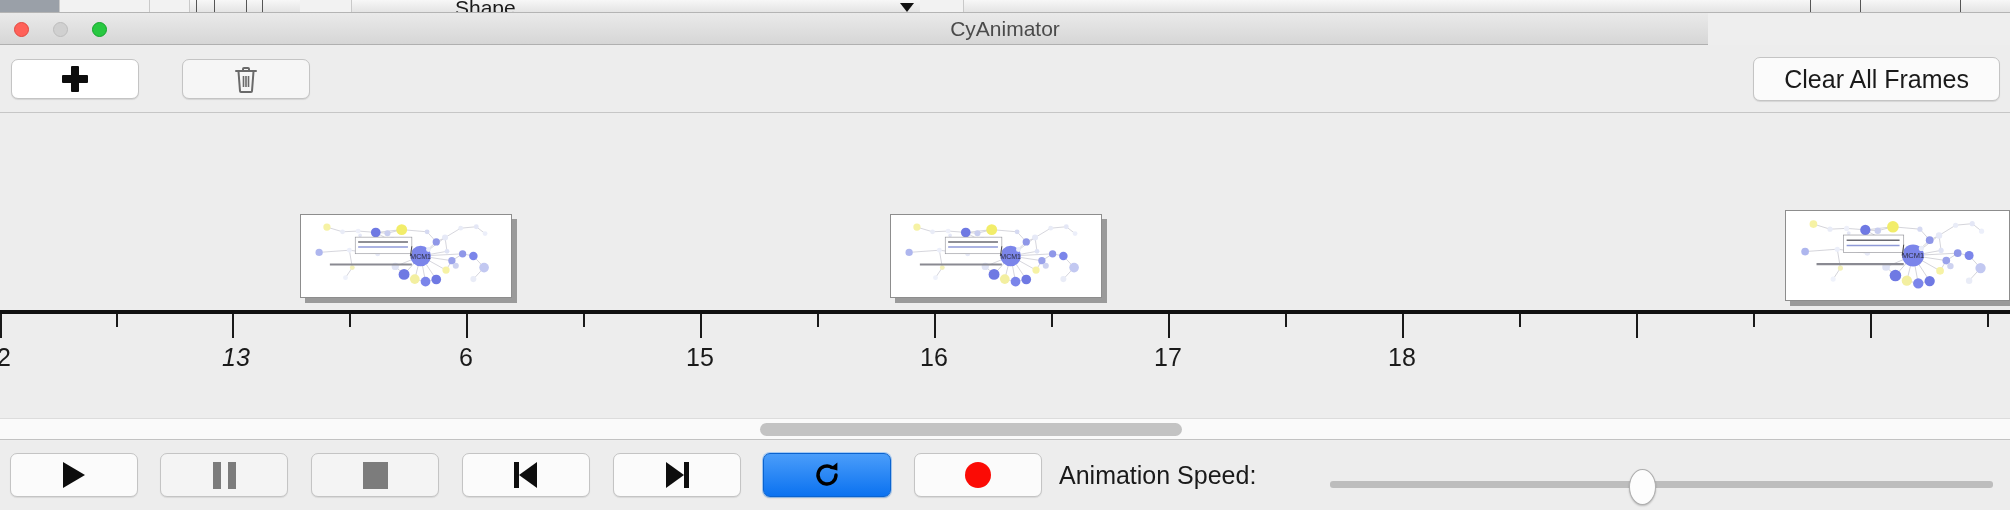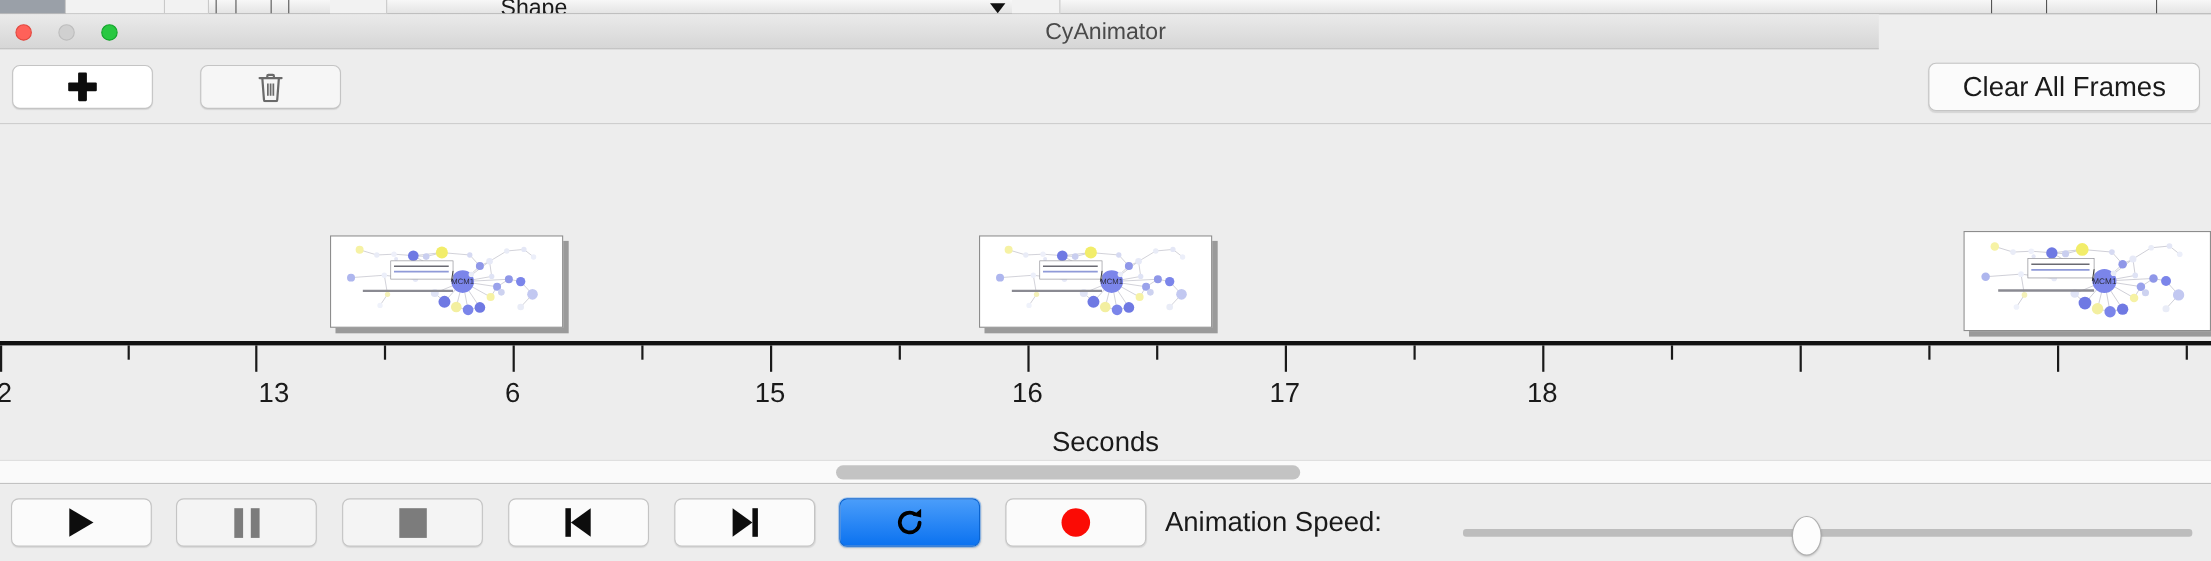--- a/index.html
+++ b/index.html
@@ -478,28 +478,27 @@
       <div class="tick minor" style="left: 116px;"></div>
       <div class="tick minor" style="left: 349px;"></div>
       <div class="tick minor" style="left: 583px;"></div>
       <div class="tick minor" style="left: 817px;"></div>
       <div class="tick minor" style="left: 1051px;"></div>
       <div class="tick minor" style="left: 1285px;"></div>
       <div class="tick minor" style="left: 1519px;"></div>
       <div class="tick minor" style="left: 1753px;"></div>
       <div class="tick minor" style="left: 1987px;"></div>
       <div class="tick-label" style="left: 4px;">2</div>
-      <div class="tick-label" style="left: 249px;">13</div>
+      <div class="tick-label" style="left: 236px; font-style: italic;">13</div>
       <div class="tick-label" style="left: 466px;">6</div>
       <div class="tick-label" style="left: 700px;">15</div>
       <div class="tick-label" style="left: 934px;">16</div>
       <div class="tick-label" style="left: 1168px;">17</div>
       <div class="tick-label" style="left: 1402px;">18</div>
     </div>
-  <div id="axis-title">Seconds</div>
 </div>
 
 <div id="scroll-track">
   <div id="scroll-thumb" style="left: 760px; width: 422px;"></div>
 </div>
 
 <div id="controls">
   <div class="cbtn" id="c-play" style="left: 10px; width: 128px;">
     <span class="ico-play"></span>
   </div>

